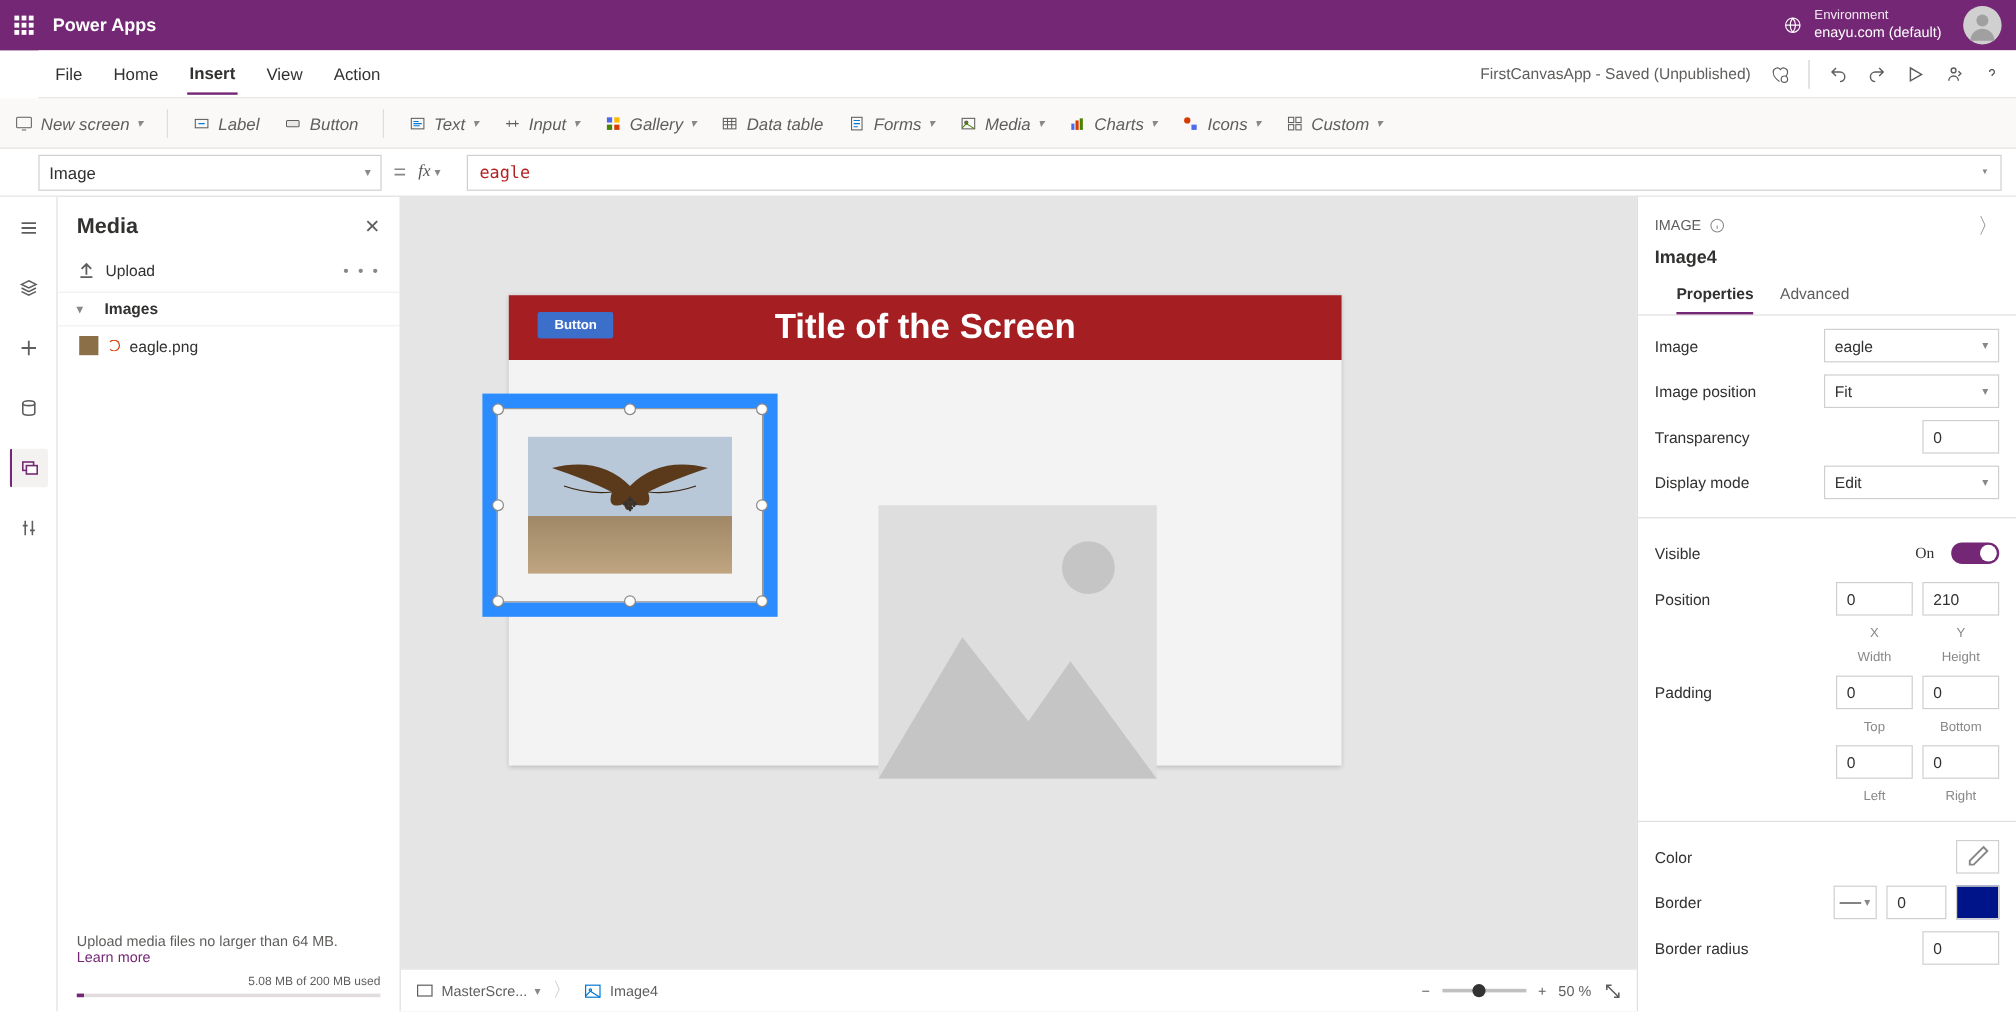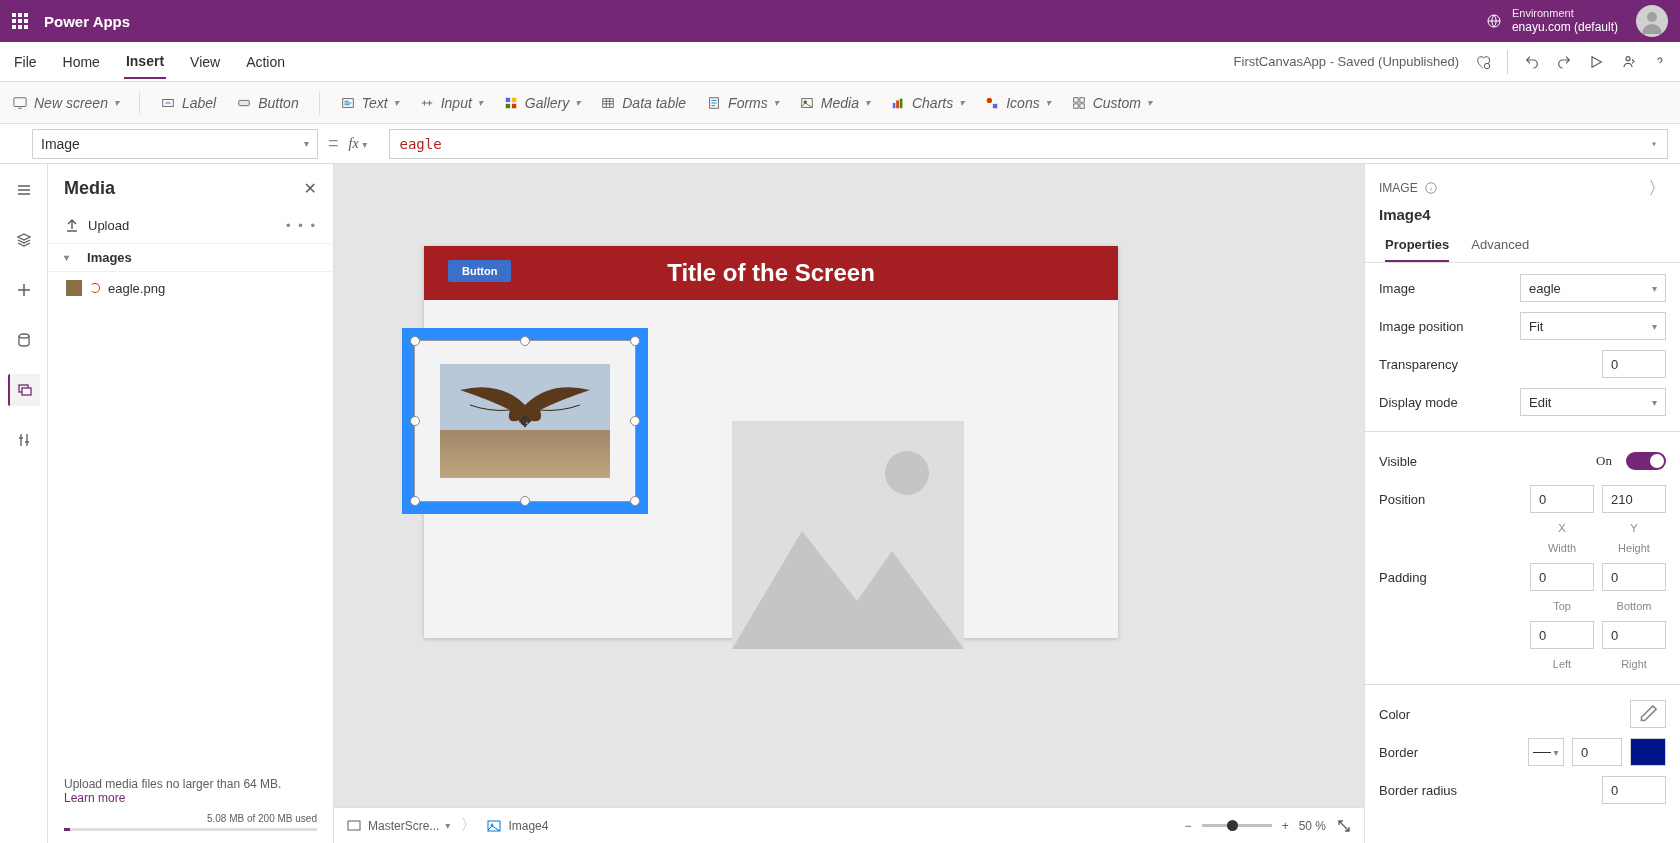--- a/index.html
+++ b/index.html
@@ -7,21 +7,21 @@
 .header { background: #742774; height: 42px; display: flex; align-items: center; color: #fff; padding: 0 12px; }
 .waffle { width: 16px; height: 16px; display: grid; grid-template-columns: repeat(3,1fr); grid-template-rows: repeat(3,1fr); gap: 2px; margin-right: 16px; }
 .waffle span { background: #fff; }
 .header-title { font-weight: 600; font-size: 15px; flex: 1; }
 .env-block { display: flex; align-items: center; gap: 10px; margin-right: 18px; }
 .env-text { font-size: 12px; line-height: 1.2; }
 .env-text div:first-child { font-size: 11px; opacity: .9; }
 .avatar { width: 32px; height: 32px; background: #d0d0d0; border-radius: 50%; position: relative; }
 .avatar::before { content:""; position:absolute; top:7px; left:11px; width:10px; height:10px; background:#a0a0a0; border-radius:50%; }
 .avatar::after { content:""; position:absolute; bottom:3px; left:6px; width:20px; height:10px; background:#a0a0a0; border-radius:10px 10px 0 0; }
-.menubar { height: 40px; background: #fff; border-bottom: 1px solid #e1dfdd; display: flex; align-items: center; padding: 0 12px; gap: 22px; }
+.menubar { height: 40px; background: #fff; border-bottom: 1px solid #e1dfdd; display: flex; align-items: center; padding: 0 12px; gap: 22px; margin-left: 32px; }
 .menubar .mitem { font-size: 14px; color: #323130; padding: 8px 2px; cursor: pointer; }
 .menubar .mitem.active { font-weight: 600; border-bottom: 2px solid #742774; }
 .menubar-right { margin-left: auto; display: flex; align-items: center; gap: 16px; color: #605e5c; }
 .menubar-right .sep { width: 1px; height: 24px; background: #d0d0d0; }
 .toolbar { height: 42px; background: #faf9f8; border-bottom: 1px solid #e1dfdd; display: flex; align-items: center; padding: 0 12px; gap: 20px; color: #605e5c; font-size: 14px; }
 .toolbar .tb-item { display: flex; align-items: center; gap: 6px; cursor: pointer; font-style: italic; }
 .toolbar .sep { width: 1px; height: 24px; background: #e0ddda; }
 .chev { font-size: 10px; color: #888; }
 .formulabar { height: 40px; background: #fff; border-bottom: 1px solid #e1dfdd; display: flex; align-items: center; padding: 8px 12px; gap: 10px; }
 .prop-select { width: 286px; height: 30px; border: 1px solid #d1cfce; display:flex; align-items:center; padding:0 8px; font-size:14px; margin-left: 20px; }
@@ -47,41 +47,41 @@
 .file-thumb { width:16px; height:16px; background: #8b6f47; }
 .file-sync { width:10px; height:10px; border:1.5px solid #d83b01; border-radius:50%; border-left-color: transparent; position:relative; }
 .media-footer { margin-top:auto; padding: 12px 16px; font-size:12px; color:#605e5c; }
 .media-footer a { color:#742774; text-decoration:none; }
 .media-used { text-align:right; font-size:10px; margin-top: 8px; }
 .media-bar { height:3px; background:#e0dddc; margin-top:4px; position:relative; }
 .media-bar::before { content:""; position:absolute; left:0; top:0; width:2.5%; height:100%; background:#742774; }
 .canvas-area { flex: 1; background: #e5e5e5; position: relative; overflow: hidden; }
 .canvas { position: absolute; left: 90px; top: 82px; width: 694px; height: 392px; background: #f3f3f3; box-shadow: 0 1px 4px rgba(0,0,0,.2); }
 .canvas-header { background: #a51e22; height: 54px; display:flex; align-items:center; justify-content:center; position:relative; }
-.canvas-header-title { color:#fff; font-size: 24px; font-weight: 700; }
+.canvas-header-title { color:#fff; font-size: 29px; font-weight: 700; }
 .canvas-btn { position:absolute; left:24px; top:14px; background:#3b6fc9; color:#fff; font-size:11px; font-weight:600; padding: 5px 14px; border-radius:2px; }
 .sel-image { position:absolute; left:-22px; top:82px; width:246px; height:186px; background:#2a8cff; padding:12px; }
 .sel-inner { width:100%; height:100%; background:#f3f3f3; border:1px solid #999; position:relative; display:flex; align-items:center; justify-content:center; }
 .eagle-img { width: 170px; height: 114px; background: linear-gradient(to bottom, #b8c8d8 0%, #b8c8d8 58%, #a08868 58%, #bfa580 100%); position:relative; }
 .eagle-bird { position:absolute; left:50%; top:36%; transform:translate(-50%,-50%); }
 .handle { width:10px; height:10px; background:#fff; border:1px solid #888; border-radius:50%; position:absolute; }
 .move-cursor { position:absolute; top:50%; left:50%; transform:translate(-50%,-50%); font-size:16px; color:#333; }
 .placeholder-img { position:absolute; left:308px; top:175px; width:232px; height:228px; background:#dedede; }
 .ph-svg { width:100%; height:100%; }
 .canvas-footer { position:absolute; left:0; right:0; bottom:0; height:36px; background:#fff; border-top:1px solid #e1dfdd; display:flex; align-items:center; padding: 0 12px; gap: 10px; font-size: 12px; color:#605e5c; }
 .breadcrumb-item { display:flex; align-items:center; gap:6px; }
 .bc-sep { color:#c0c0c0; font-size:16px; }
 .zoom-controls { margin-left:auto; display:flex; align-items:center; gap:10px; }
 .zoom-slider { width:70px; height:3px; background:#c0c0c0; position:relative; }
 .zoom-slider::before { content:""; position:absolute; left:25px; top:-4px; width:11px; height:11px; background:#333; border-radius:50%; }
 .props-panel { width: 316px; border-left:1px solid #e1dfdd; background:#fff; display:flex; flex-direction:column; overflow: hidden; }
 .props-top { padding: 12px 14px 6px; display:flex; align-items:center; gap:6px; font-size:12px; color:#605e5c; }
 .props-top .expand-icon { margin-left:auto; font-size:18px; color:#888; }
 .props-name { padding: 0 14px 8px; font-weight: 600; font-size: 15px; }
-.props-tabs { display:flex; gap: 22px; padding: 0 20px; border-bottom:1px solid #e1dfdd; }
+.props-tabs { display:flex; gap: 22px; padding: 0 32px; border-bottom:1px solid #e1dfdd; }
 .props-tabs .ptab { font-size:13px; padding: 6px 0 8px; color:#605e5c; cursor:pointer; }
 .props-tabs .ptab.active { color:#323130; font-weight:600; border-bottom:2px solid #742774; }
 .props-body { padding: 10px 14px; flex:1; overflow-y:auto; display:flex; flex-direction:column; gap: 8px; }
 .prop-row { display:flex; align-items:center; min-height: 30px; gap: 8px; }
 .prop-label { flex: 1; font-size:13px; color:#323130; }
 .prop-select-sm, .prop-input { border:1px solid #d1cfce; height:28px; padding:0 8px; font-size:13px; display:flex; align-items:center; background:#fff; }
 .prop-select-sm { width:146px; }
 .prop-select-sm .chev { margin-left:auto; }
 .prop-input { width: 64px; }
 .prop-input-pair { display:flex; gap:8px; }

